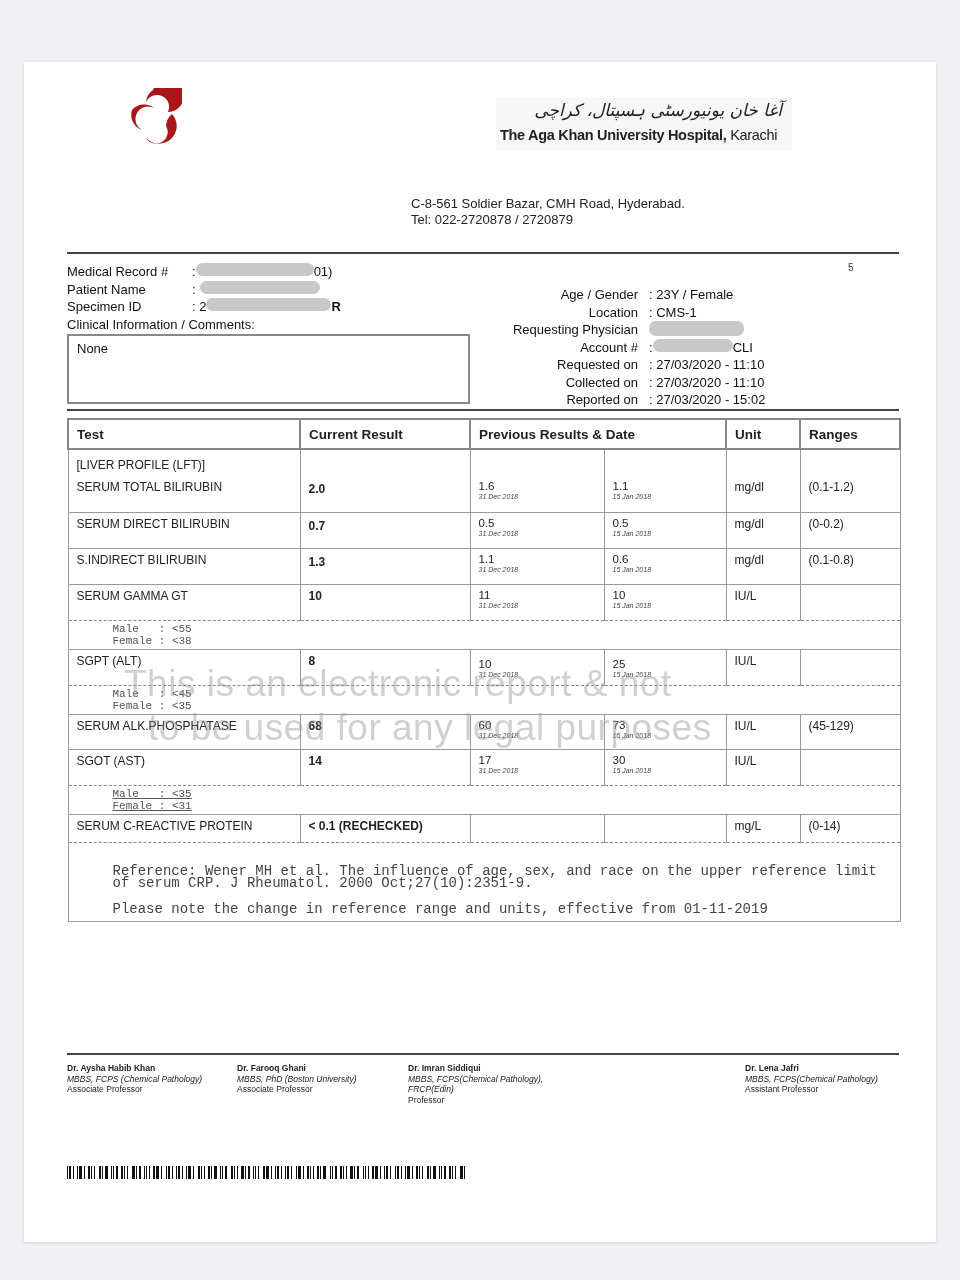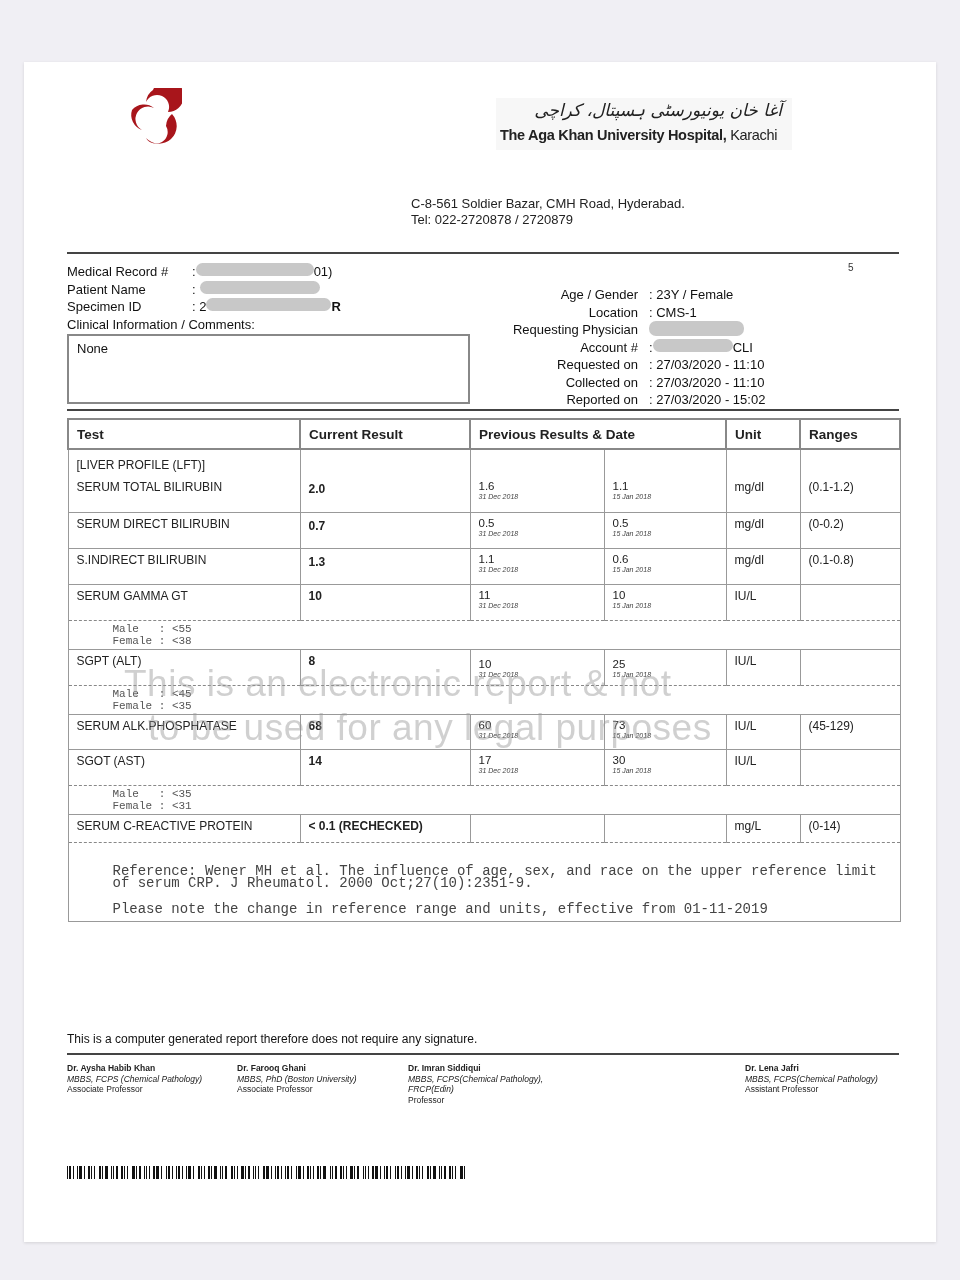--- a/index.html
+++ b/index.html
@@ -279,21 +279,21 @@
             <div class="prev-date">31 Dec 2018</div>
           </td>
         <td>
             <div class="prev-val">30</div>
             <div class="prev-date">15 Jan 2018</div>
           </td>
         <td>IU/L</td>
         <td></td>
       </tr>
       <tr class="refs">
-        <td colspan="6" class="dash mono" style="padding-top:2px !important; padding-bottom:1px !important;"><div>Male   : &lt;35</div><div>Female : &lt;31</div></td>
+        <td colspan="6" class="dash mono" style="padding-top:2px !important; padding-bottom:1px !important;text-decoration:underline;"><div>Male   : &lt;35</div><div>Female : &lt;31</div></td>
       </tr>
 
       <tr class="sep" style="height:28px;">
         <td>SERUM C-REACTIVE PROTEIN</td>
         <td class="res">&lt; 0.1 (RECHECKED)</td>
         <td></td>
         <td></td>
         <td>mg/L</td>
         <td>(0-14)</td>
       </tr>
@@ -304,21 +304,20 @@
         </td>
       </tr>
     </tbody>
   </table>
 
   <div class="abs watermark">
     <div>This is an electronic report &amp; not</div>
     <div class="l2">to be used for any legal purposes</div>
   </div>
 
-  <div class="abs footer-note">This is a computer generated report therefore does not require any signature.</div>
   <div class="abs rule" style="top:991px;"></div>
 
   <div class="abs sig-block" style="left:43px;">
     <div class="sig-name">Dr. Aysha Habib Khan</div>
     <div class="sig-qual">MBBS, FCPS (Chemical Pathology)</div>
     <div>Associate Professor</div>
   </div>
   <div class="abs sig-block" style="left:213px;">
     <div class="sig-name">Dr. Farooq Ghani</div>
     <div class="sig-qual">MBBS, PhD (Boston University)</div>

